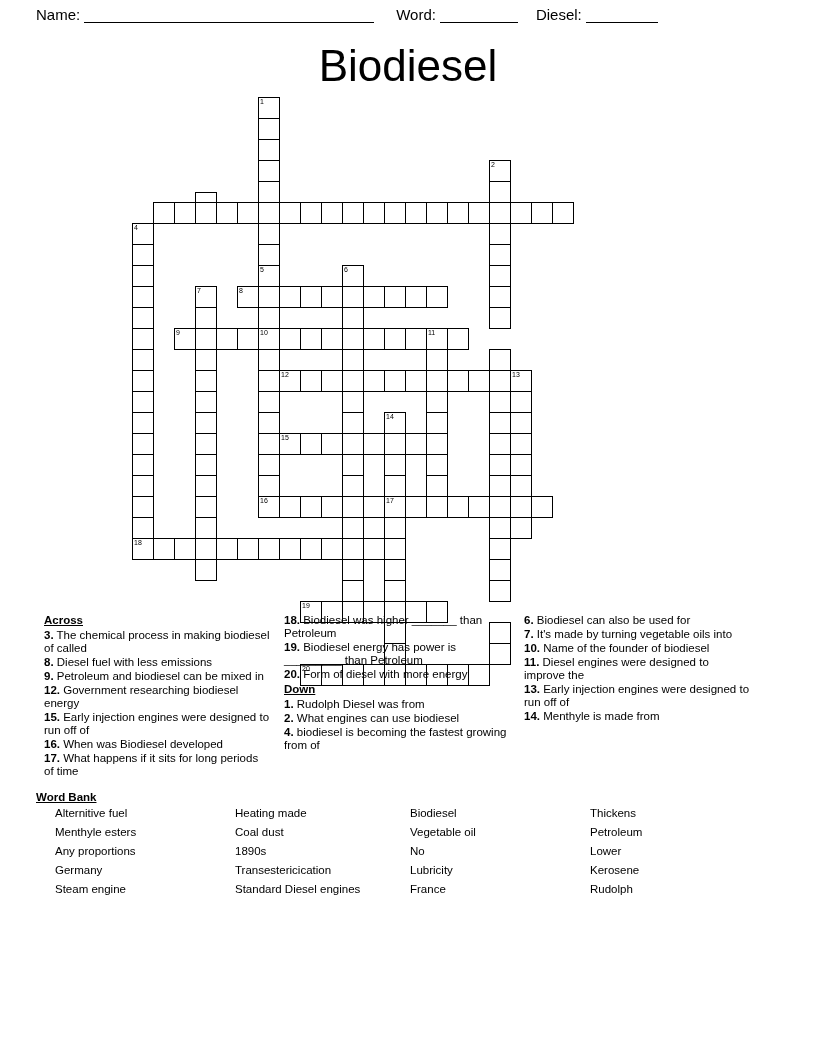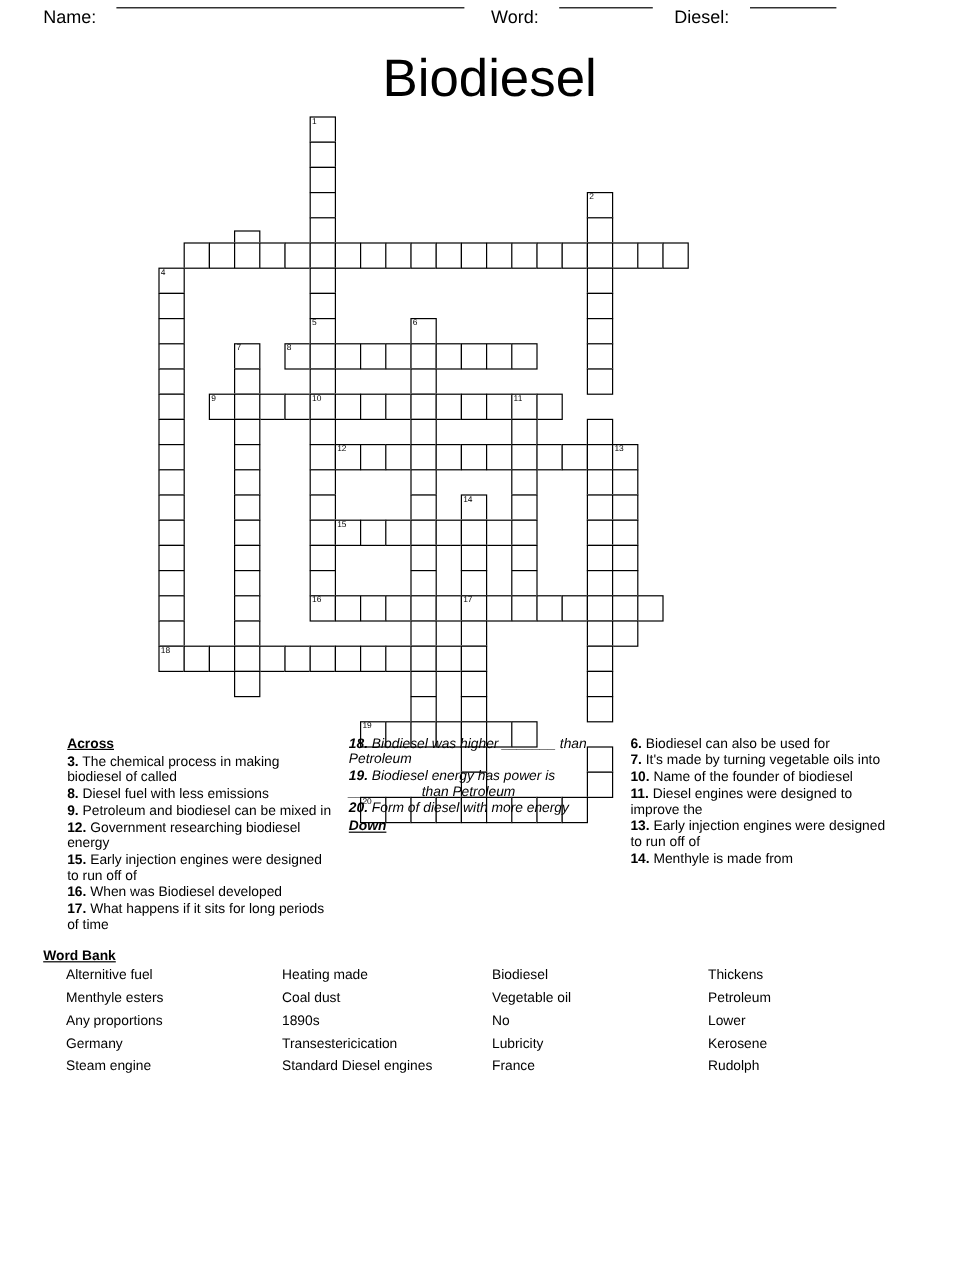--- a/index.html
+++ b/index.html
@@ -15,21 +15,21 @@
   }
 
   
   .header-row {
     display: flex;
     align-items: baseline;
     font-size: 15px;
     padding: 6px 36px 0 36px;
     white-space: nowrap;
   }
-  .header-row .field { display: inline-flex; align-items: flex-start; gap: 13px; }
+  .header-row .field { display: inline-flex; align-items: flex-end; }
   .header-row .label { margin-right: 4px; }
   .header-row .rule { border-bottom: 1px solid #000; display: inline-block; }
   .rule-name { width: 290px; }
   .rule-date { width: 78px; }
   .rule-period { width: 72px; }
   .spacer-1 { width: 22px; }
   .spacer-2 { width: 18px; }
 
   
   .puzzle-title {
@@ -63,29 +63,29 @@
     left: 1px;
     top: 0px;
     font-size: 7px;
     line-height: 8px;
     font-family: "Liberation Sans", sans-serif;
   }
 
   
   .clues {
     position: relative;
-    padding: 0 56px;
+    padding: 0 44px;
     margin-top: 2px;
     display: flex;
     gap: 0px;
     font-size: 11.5px;
     line-height: 13px;
   }
   .clue-col { width: 240px; padding-right: 14px; }
-  .clue-col.c2 { width: 240px; font-style: italic; }
+  .clue-col.c2 { width: 240px; }
   .clue-col.c3 { width: 240px; }
   .section-head {
     font-weight: bold;
     text-decoration: underline;
     margin-bottom: 2px;
     font-size: 11.5px;
   }
   .clue { margin-bottom: 1px; }
   .clue b { font-weight: bold; }
 
@@ -386,20 +386,25 @@
         <div class="clue"><b>17.</b><span> What happens if it sits for long periods of time</span></div>
       </div>
   </div>
   <div class="clue-col c2">
     <div id="across-col-2">
         <div class="clue"><b>18.</b><span> Biodiesel was higher _______ than Petroleum</span></div>
         <div class="clue"><b>19.</b><span> Biodiesel energy has power is _________ than Petroleum</span></div>
         <div class="clue"><b>20.</b><span> Form of diesel with more energy</span></div>
       </div>
     <div class="section-head" style="margin-top:2px;">Down</div>
+    <div id="down-col-1">
+        <div class="clue"><b>1.</b><span> Rudolph Diesel was from</span></div>
+        <div class="clue"><b>2.</b><span> What engines can use biodiesel</span></div>
+        <div class="clue"><b>4.</b><span> biodiesel is becoming the fastest growing from of</span></div>
+      </div>
   </div>
   <div class="clue-col c3">
     <div id="down-col-2">
         <div class="clue"><b>6.</b><span> Biodiesel can also be used for</span></div>
         <div class="clue"><b>7.</b><span> It's made by turning vegetable oils into</span></div>
         <div class="clue"><b>10.</b><span> Name of the founder of biodiesel</span></div>
         <div class="clue"><b>11.</b><span> Diesel engines were designed to improve the</span></div>
         <div class="clue"><b>13.</b><span> Early injection engines were designed to run off of</span></div>
         <div class="clue"><b>14.</b><span> Menthyle is made from</span></div>
       </div>

